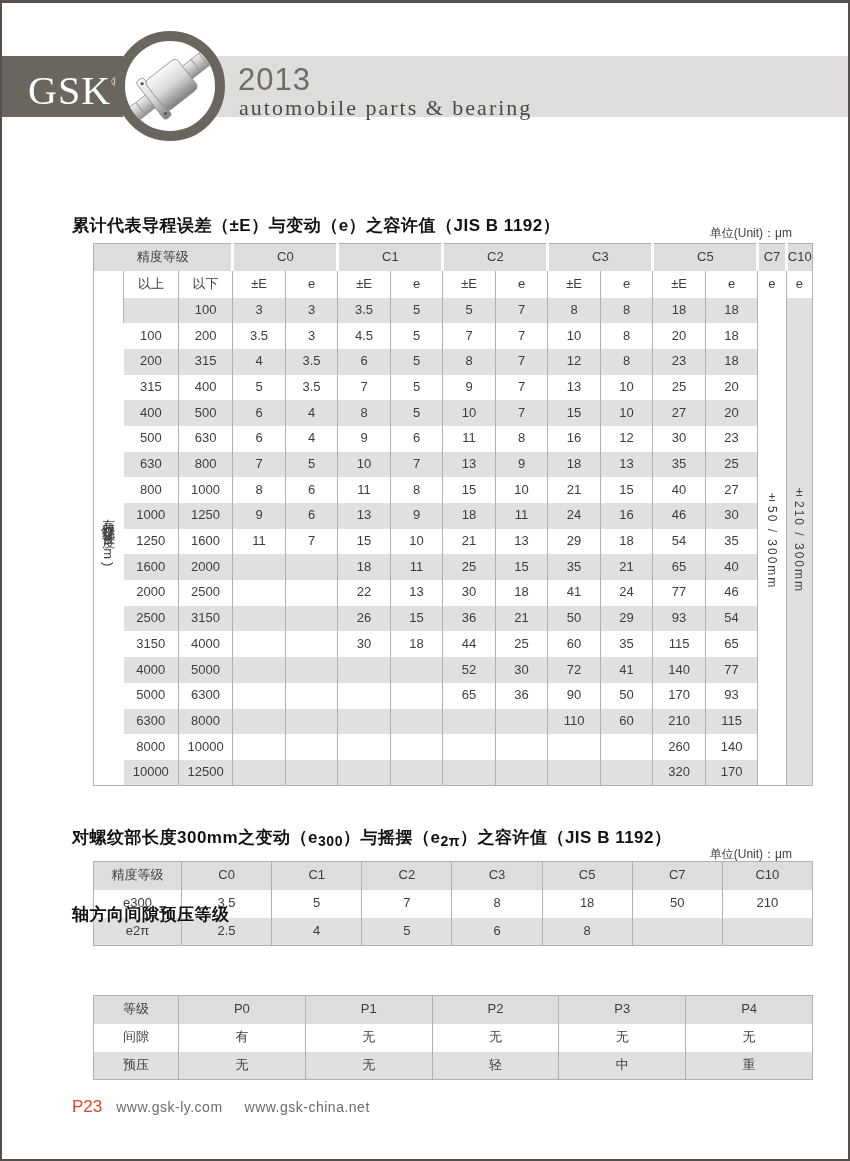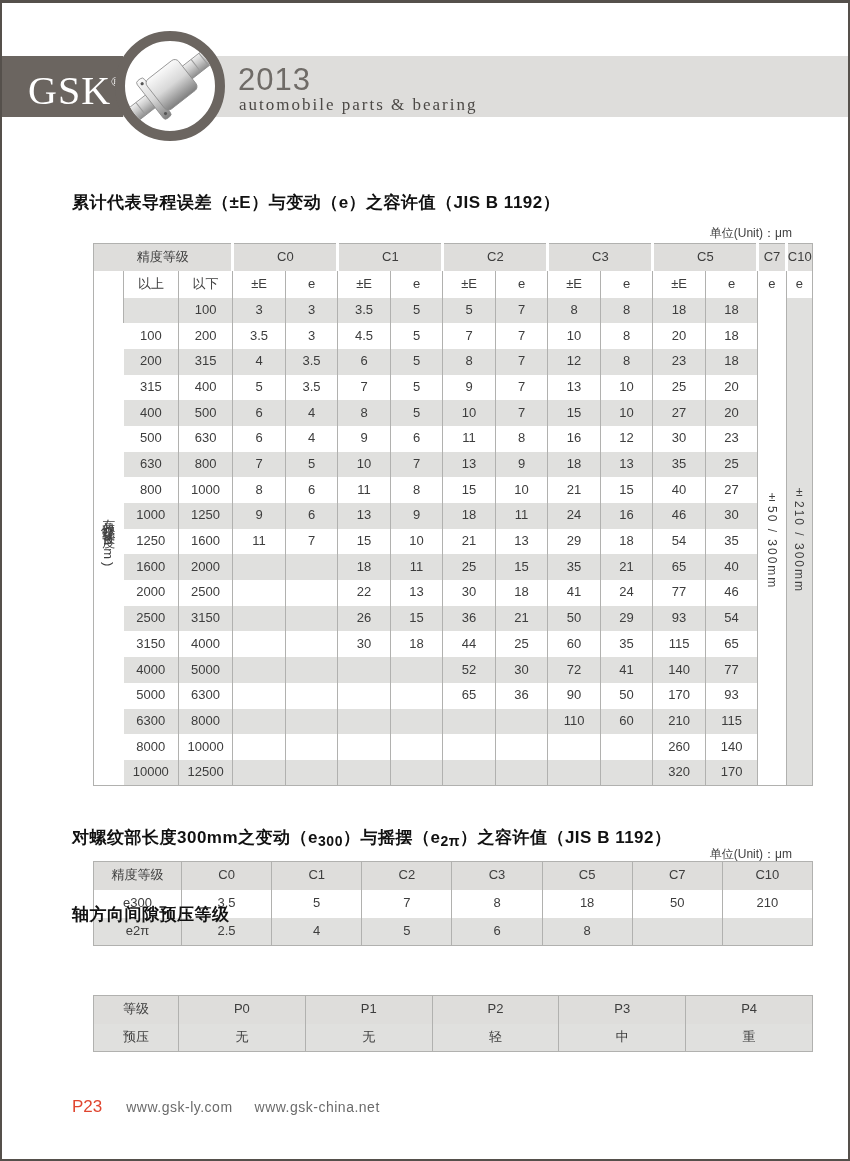--- a/index.html
+++ b/index.html
@@ -18,21 +18,21 @@
   .gsk-wordmark sup { font-size:13px; vertical-align:18px; }
   .logo-circle {
     position:absolute; left:113px; top:28px; width:110px; height:110px;
     border-radius:50%; background:#fff; border:10px solid #6b6560; overflow:hidden;
   }
   .year-text {
     position:absolute; left:236px; top:59px; font-size:31px; color:#6f6b67; letter-spacing:1px;
   }
   .tagline-text {
     position:absolute; left:237px; top:92px; font-family:"Liberation Serif", serif;
-    font-size:17px; color:#4c4946; letter-spacing:2px;
+    font-size:22px; color:#4c4946; letter-spacing:2px;
   }
   
   .section-title { position:absolute; left:70px; font-size:17px; font-weight:bold; color:#111; letter-spacing:0.5px; }
   .unit-label { position:absolute; left:70px; width:720px; text-align:right; font-size:12px; color:#404040; }
   .sub { font-size:14px; vertical-align:-3px; }
   
   table { border-collapse:collapse; table-layout:fixed; position:absolute; left:70px; width:720px;
           border:1px solid #b1b1af;margin-left:21px; }
   th, td { border-left:1px solid #b1b1af; font-weight:normal; text-align:center;
            font-size:13px; color:#3d3d3d; line-height:1.15; padding:0; overflow:hidden; }
@@ -51,21 +51,21 @@
   #t1 tbody tr.stripe td.axis-cell, #t1 tbody tr.stripe td.c7-cell { background:#fff; }
   .vtext { writing-mode:vertical-rl; text-orientation:mixed; display:inline-block;
            line-height:1; letter-spacing:2px; font-size:12px; color:#3f3f3f; }
   .axis-cell .vtext { font-size:13px; letter-spacing:3px; }
   
   #t2 { top:858px; }
   #t3 { top:992px;border-radius:16px; }
   #t2 tr, #t3 tr { height:28px; }
   
   .footer { position:absolute; left:70px; top:1094px; }
-  .page-number { color:#e0452f; font-size:17px; margin-right:24px; }
+  .page-number { color:#e0452f; font-size:17px; margin-right:14px; }
   .website-url { color:#6b6b6b; font-size:14px; margin-right:22px; letter-spacing:0.5px; }
 </style>
 </head>
 <body>
 
 <div class="page">
 
   <div class="band-dark"></div>
   <div class="band-light"></div>
   <div class="gsk-wordmark"><span>GSK</span><sup>®</sup></div>
@@ -94,21 +94,21 @@
         <rect x="20" y="21" width="9" height="48" rx="3" fill="url(#met2)" stroke="#8a8a8a" stroke-width="0.8"></rect>
         <rect x="27" y="26" width="40" height="38" rx="5" fill="url(#met2)" stroke="#8a8a8a" stroke-width="0.8"></rect>
         <circle cx="24.5" cy="26" r="1.6" fill="#555"></circle>
           <circle cx="24.5" cy="64" r="1.6" fill="#555"></circle>
       </g>
     </svg>
   </div>
   <div class="year-text">2013</div>
   <div class="tagline-text">automobile parts &amp; bearing</div>
 
-  <div class="section-title" style="top:188px;text-align:right;">累计代表导程误差（±E）与变动（e）之容许值（JIS B 1192）</div>
+  <div class="section-title" style="top:211px;text-align:right;">累计代表导程误差（±E）与变动（e）之容许值（JIS B 1192）</div>
   <div class="unit-label" style="top:222px;">单位(Unit)：μm</div>
   <table id="t1">
     <colgroup>
       <col style="width:30px">
         <col style="width:54px">
         <col style="width:54px">
       <col style="width:52px">
         <col style="width:52px">
         <col style="width:52px">
         <col style="width:52px">
@@ -487,20 +487,28 @@
           <th class="hdr">等级</th>
           <th class="hdr">P0</th>
           <th class="hdr">P1</th>
           <th class="hdr">P2</th>
           <th class="hdr">P3</th>
           <th class="hdr">P4</th>
         </tr>
       </thead>
     <tbody id="t3-body">
         <tr>
+          <td>间隙</td>
+          <td>有</td>
+          <td>无</td>
+          <td>无</td>
+          <td>无</td>
+          <td>无</td>
+        </tr>
+        <tr>
           <td class="gray">预压</td>
           <td class="gray">无</td>
           <td class="gray">无</td>
           <td class="gray">轻</td>
           <td class="gray">中</td>
           <td class="gray">重</td>
         </tr>
       </tbody>
   </table>
 

